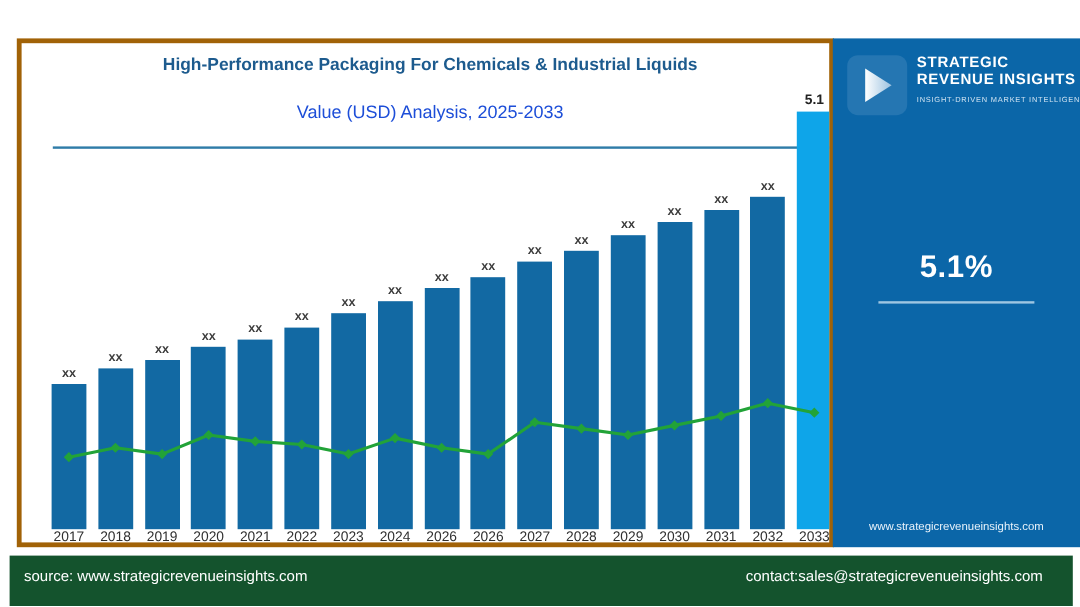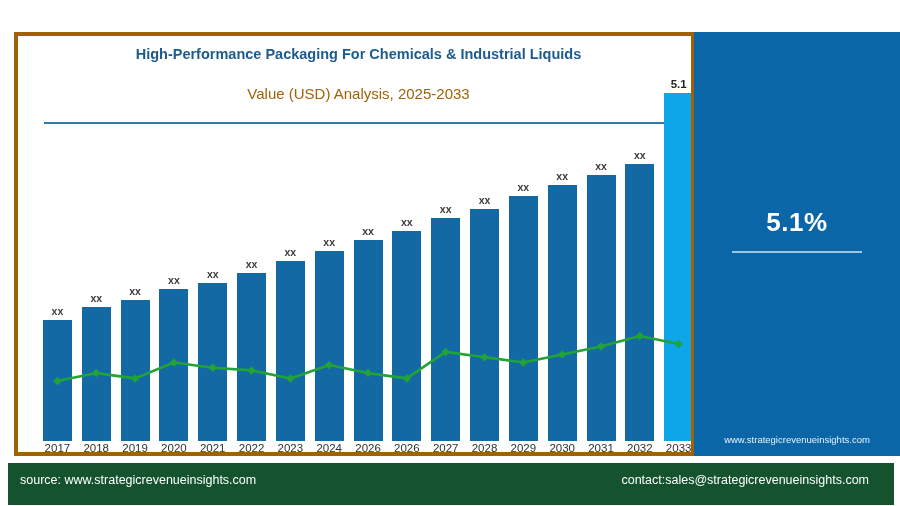--- a/index.html
+++ b/index.html
@@ -23,21 +23,21 @@
   }
   .chart-title{
     position:absolute;left:0;top:10px;width:681px;
     text-align:center;
     font-size:14.5px;font-weight:bold;color:#1d5b8e;
     letter-spacing:0px;white-space:nowrap;
   }
   .chart-subtitle{
     position:absolute;left:0;top:49px;width:681px;
     text-align:center;
-    font-size:15px;font-weight:normal;color:#a16207;
+    font-size:15px;font-weight:normal;color:#1d4ed8;
     white-space:nowrap;
   }
   .title-rule{
     position:absolute;left:26px;top:86px;width:655px;height:2px;
     background:#2f7ca8;
   }
 
   
   .plot{
     position:absolute;left:20px;top:100px;width:660px;height:305px;
@@ -283,20 +283,40 @@
         <div class="xtick">2030</div>
         <div class="xtick">2031</div>
         <div class="xtick">2032</div>
         <div class="xtick">2033</div>
       </div>
 
   </div>
 
   <div class="sidebar">
 
+    <div class="logo-row">
+      <div class="logo-mark">
+        <span class="chev">
+          <svg width="26" height="30" viewBox="0 0 26 30">
+            <defs>
+              <linearGradient id="chevGrad" x1="0" y1="0" x2="1" y2="0">
+                <stop offset="0%" stop-color="#ffffff"></stop>
+                <stop offset="100%" stop-color="#9cc2e0"></stop>
+              </linearGradient>
+            </defs>
+            <path d="M2 1 L2 29 L24 15 Z" fill="url(#chevGrad)"></path>
+          </svg>
+        </span>
+      </div>
+      <div class="logo-text">
+        <div class="logo-line1">STRATEGIC</div>
+        <div class="logo-line2">REVENUE INSIGHTS</div>
+        <div class="logo-tag">INSIGHT-DRIVEN MARKET INTELLIGENCE</div>
+      </div>
+    </div>
 
     <div class="cagr-block">
       <div class="cagr-value">5.1%</div>
       <div class="cagr-divider"></div>
     </div>
 
     <div class="sidebar-url">www.strategicrevenueinsights.com</div>
   </div>
 
   <div class="footer">

